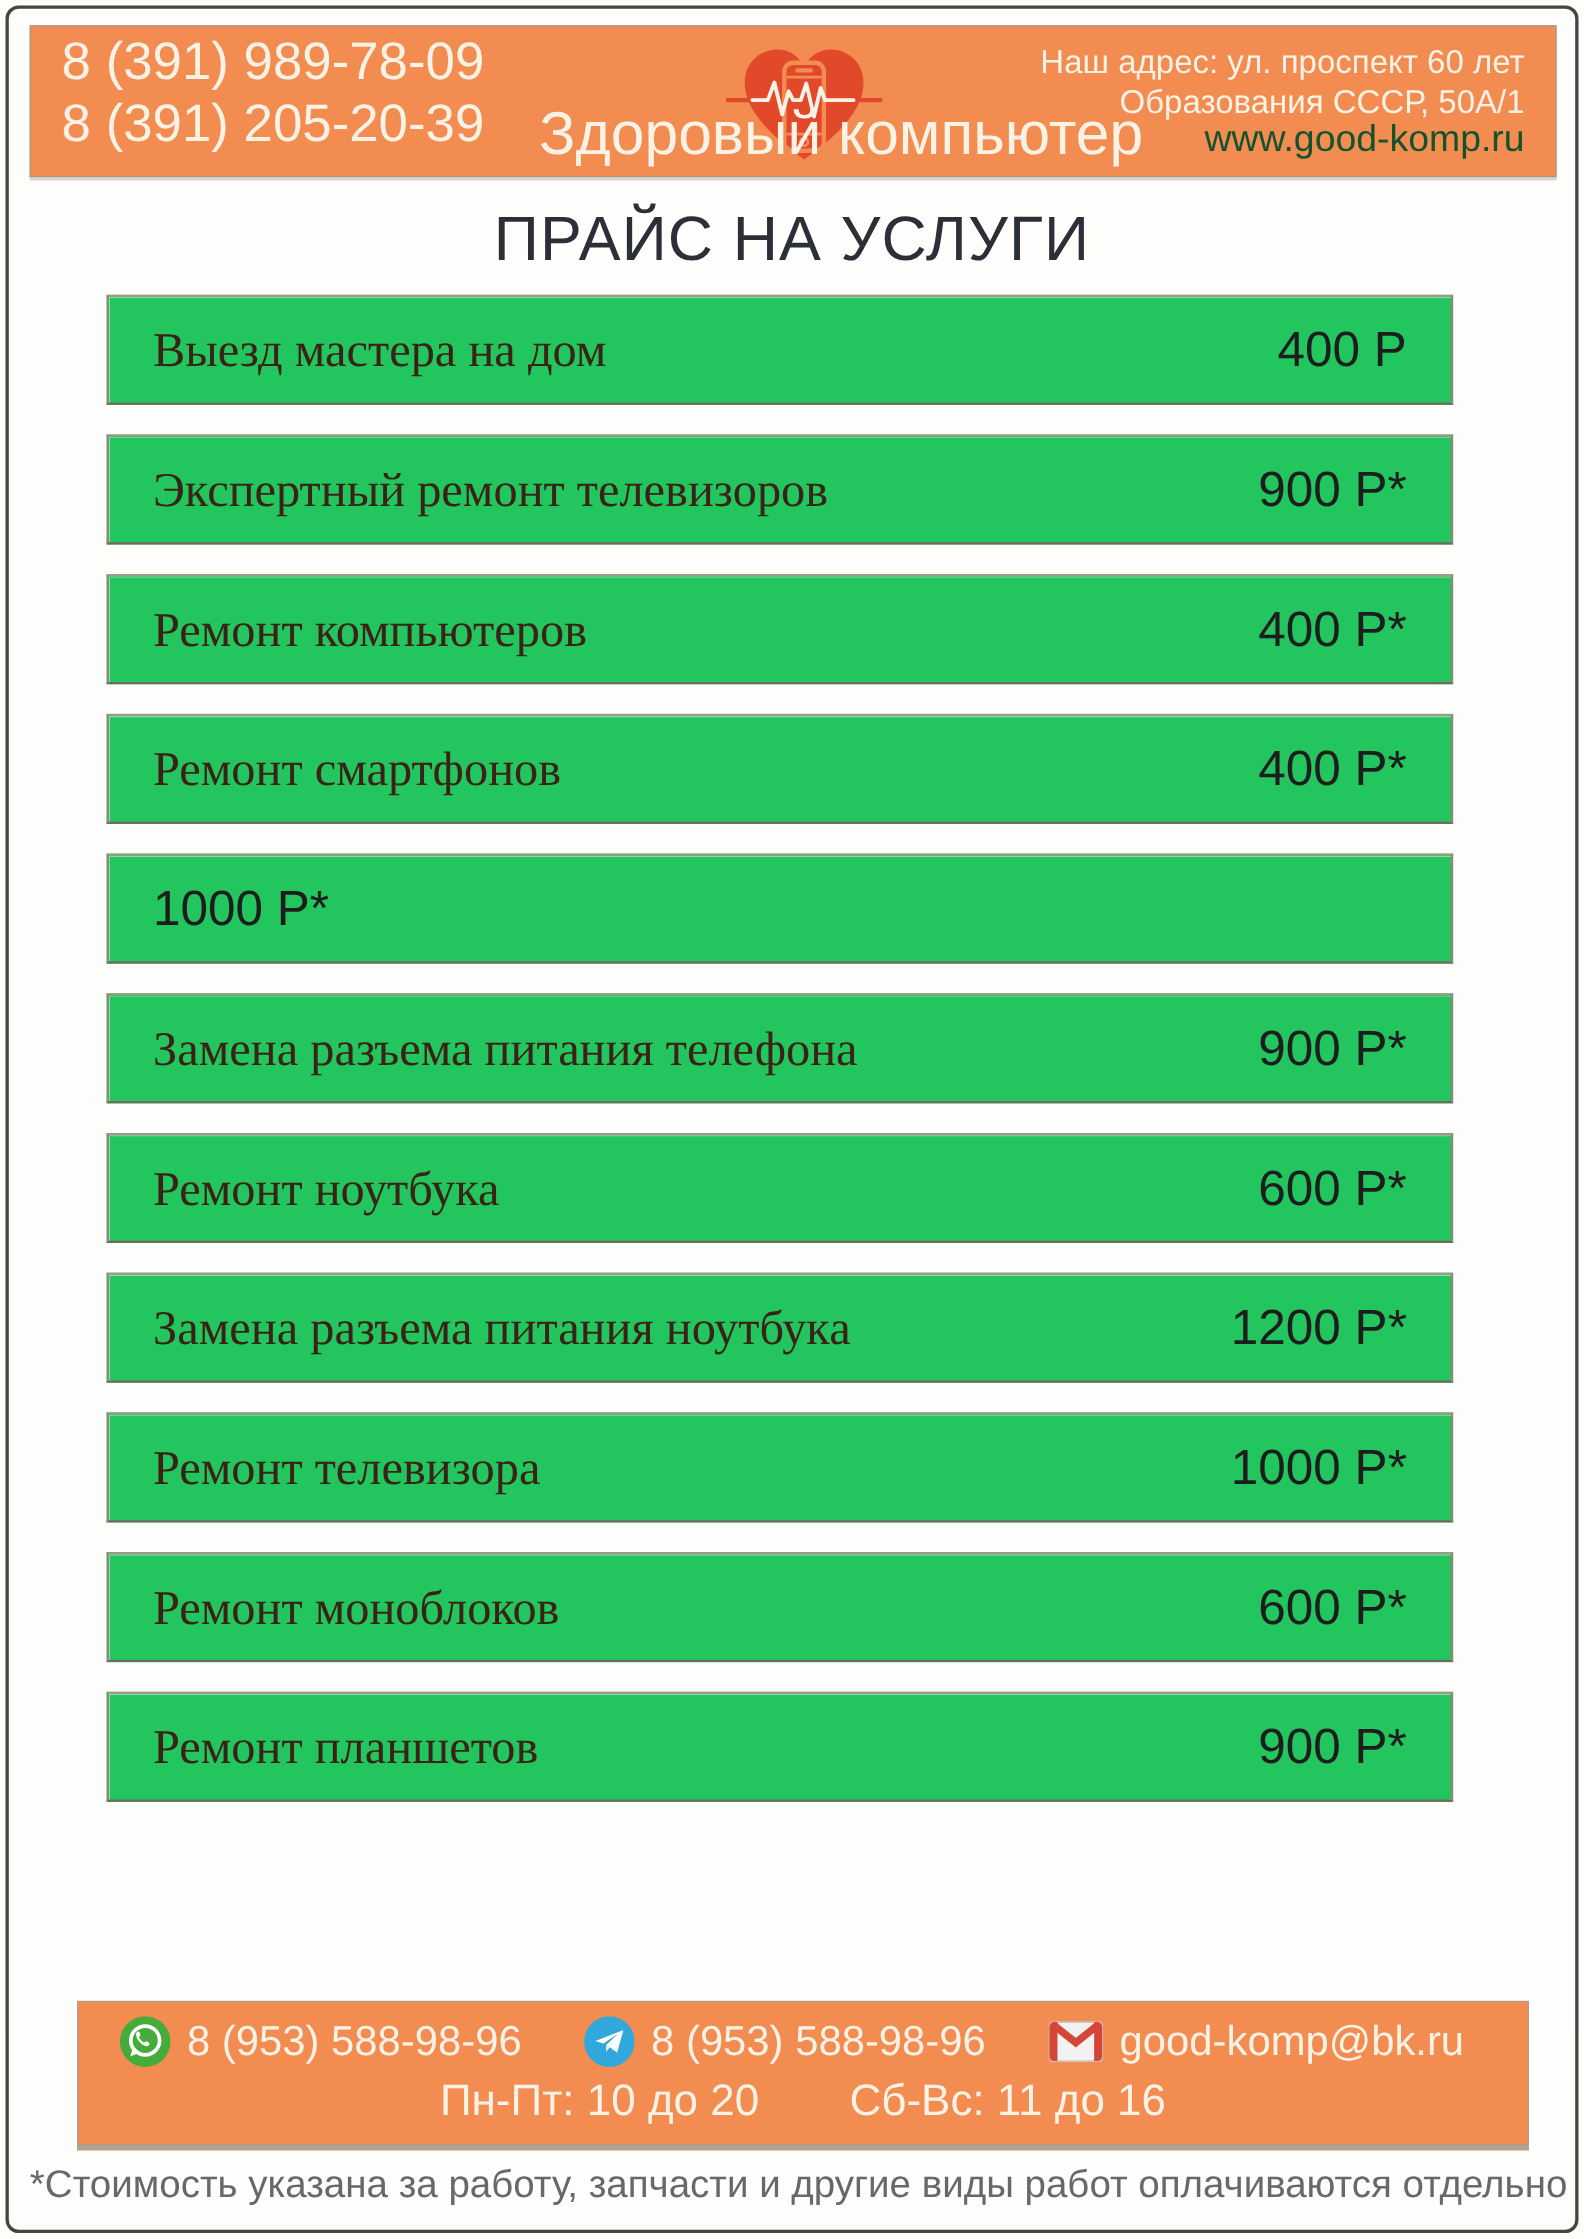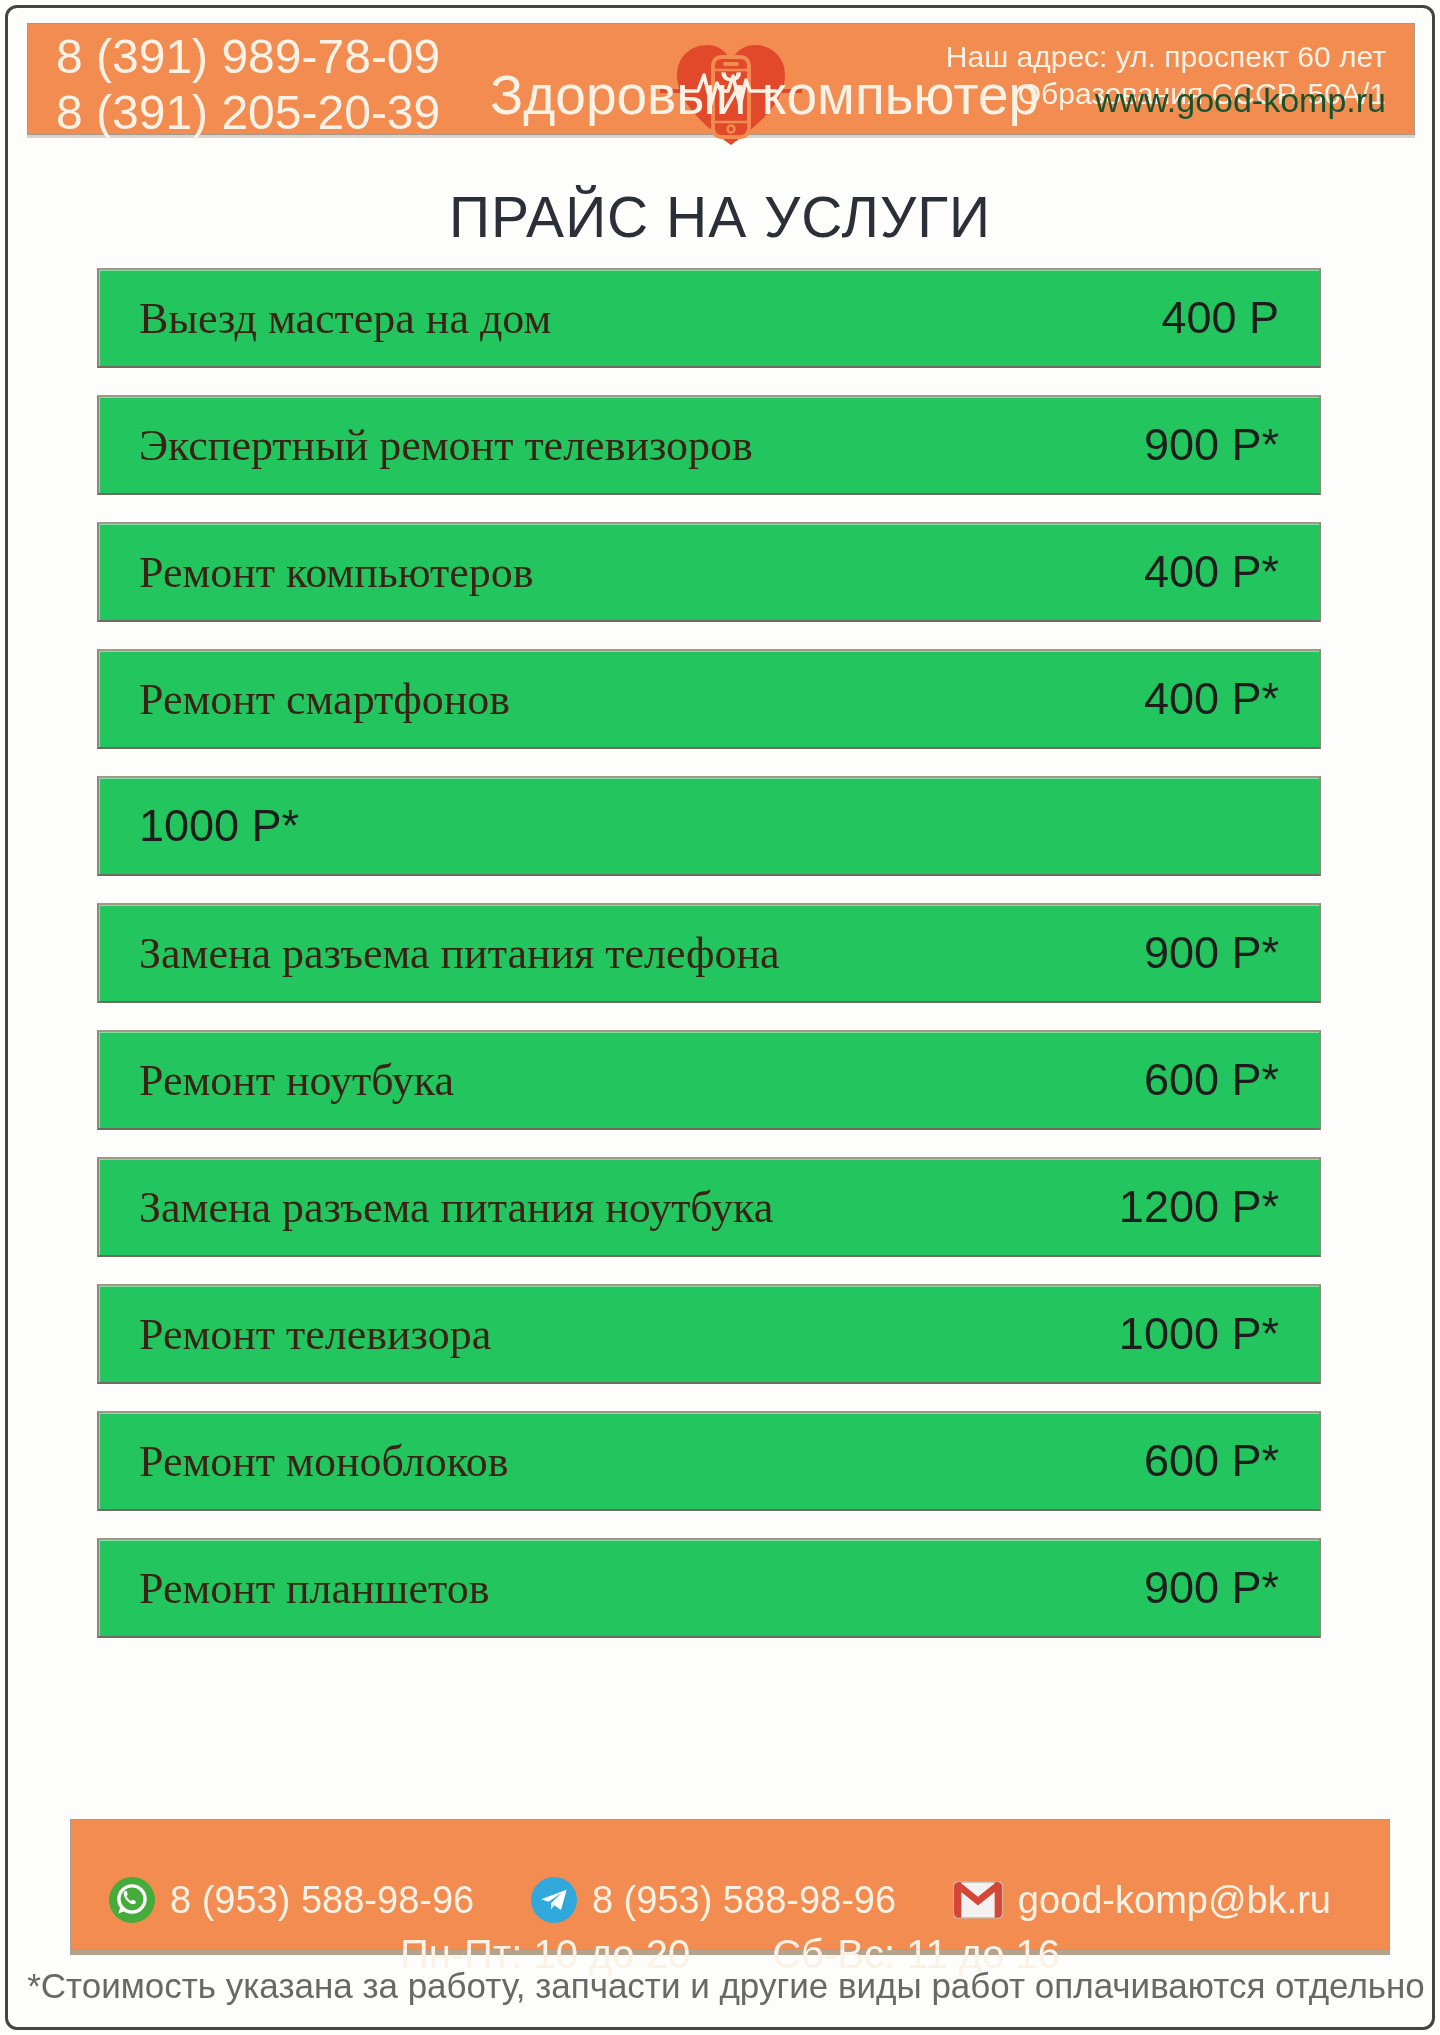--- a/index.html
+++ b/index.html
@@ -3,21 +3,21 @@
 <meta charset="utf-8">
 <style>
   html,body{margin:0;padding:0;}
   body{
     width:1440px;height:2035px;background:#FDFDFB;
     font-family:"Liberation Sans",sans-serif;position:relative;overflow:hidden;
   }
   .page-frame{position:absolute;inset:5px;border:3px solid #45443F;border-radius:12px;pointer-events:none;}
   
   .header{
-    position:absolute;left:27px;top:23px;width:1388px;height:112px;
+    position:absolute;left:27px;top:23px;width:1388px;height:138px;
     background:#F28C51;border:1px solid #A39A8D;box-sizing:border-box;
     box-shadow:0 3px 0 rgba(150,135,110,.35);
   }
   .phones{position:absolute;left:28px;top:5px;color:#FBF2E6;font-size:48px;line-height:56px;white-space:nowrap;}
   .brand{position:absolute;left:462px;bottom:7px;color:#FBF2E6;font-size:55px;white-space:nowrap;}
   .logo{position:absolute;left:628px;top:5px;}
   .addr{position:absolute;right:28px;top:14px;text-align:right;color:#FBF2E6;font-size:30px;line-height:37px;}
   .site{position:absolute;right:28px;bottom:14px;color:#14532d;font-size:34px;}
   
   .title{
@@ -34,21 +34,21 @@
     box-shadow:inset 1px 1px 0 rgba(255,255,255,.45);
   }
   .row-name{font-family:"Liberation Serif",serif;font-size:44px;color:#3A2316;}
   .row-price{font-size:45px;color:#1D1D1D;}
   
   .footer{
     position:absolute;left:70px;top:1819px;width:1320px;height:131px;
     background:#F28C51;border:1px solid #A99E8F;box-sizing:border-box;
     box-shadow:0 5px 0 #B4A28C;
   }
-  .contacts{display:flex;align-items:center;justify-content:space-between;padding:13px 58px 0 38px;color:#FBF2E6;font-size:38px;margin-top:44px;}
+  .contacts{display:flex;align-items:center;justify-content:space-between;padding:13px 58px 0 38px;color:#FBF2E6;font-size:38px;}
   .contact{display:flex;align-items:center;gap:15px;white-space:nowrap;}
   .contact svg{display:block;}
   .hours{display:flex;justify-content:center;gap:82px;margin-top:9px;color:#FBF2E6;font-size:40px;}
   
   .disclaimer{position:absolute;top:1966px;left:6px;width:1440px;text-align:center;font-size:35px;color:#686866;}
 </style>
 </head>
 <body>
 
 <div class="page-frame"></div>

